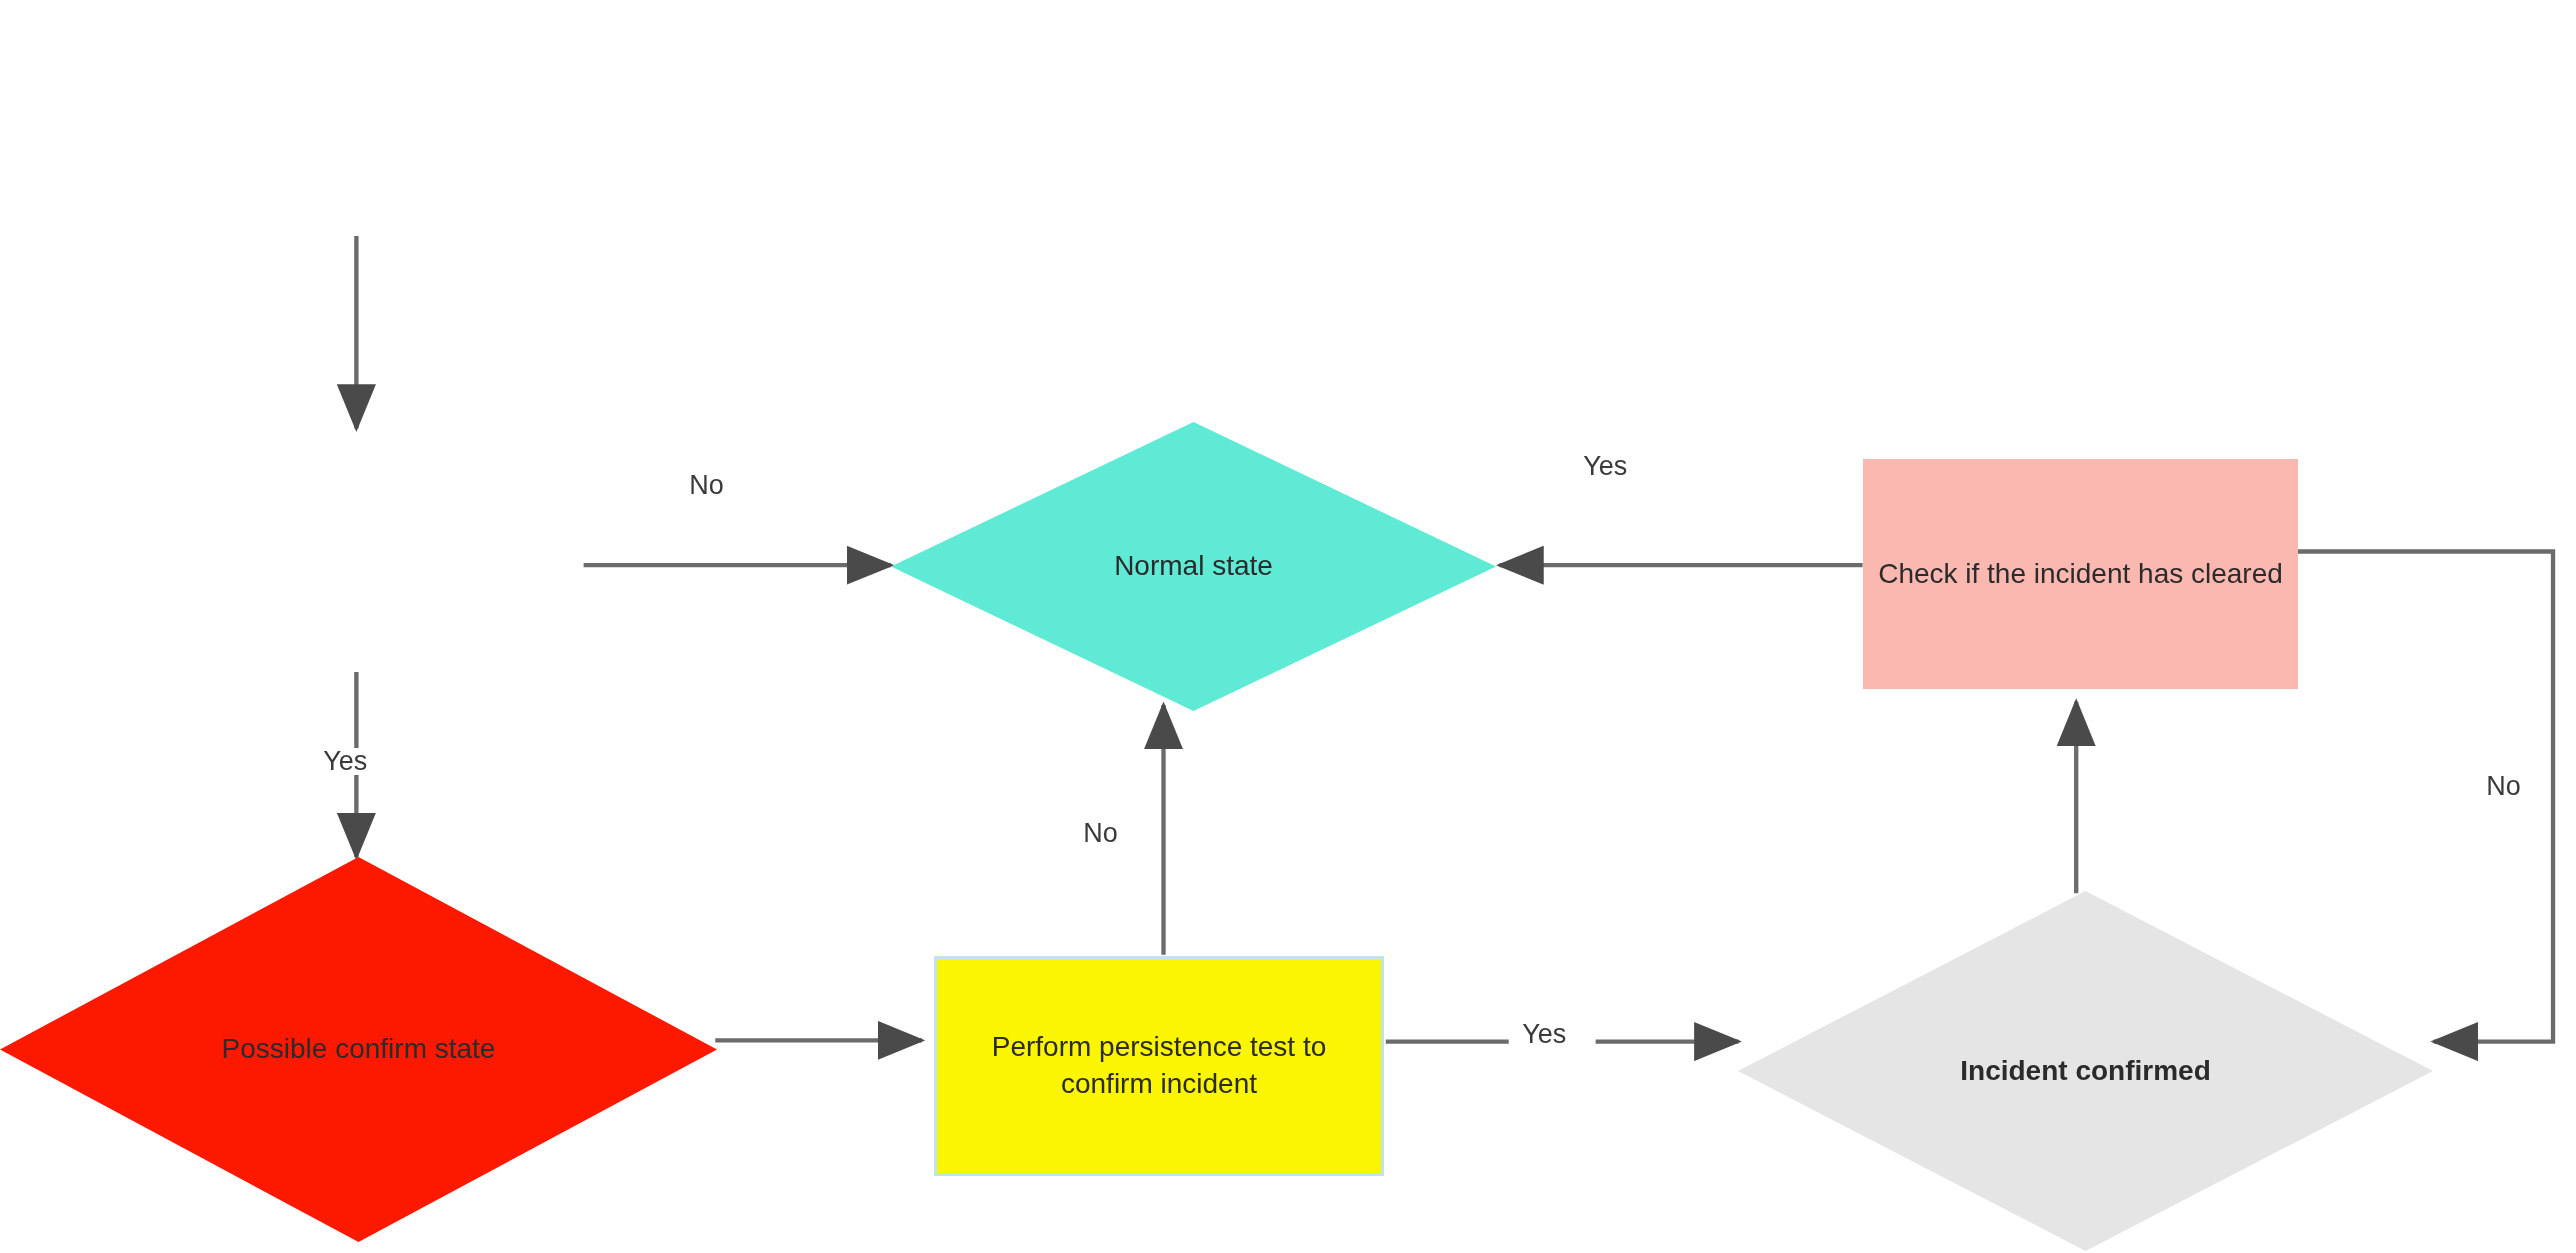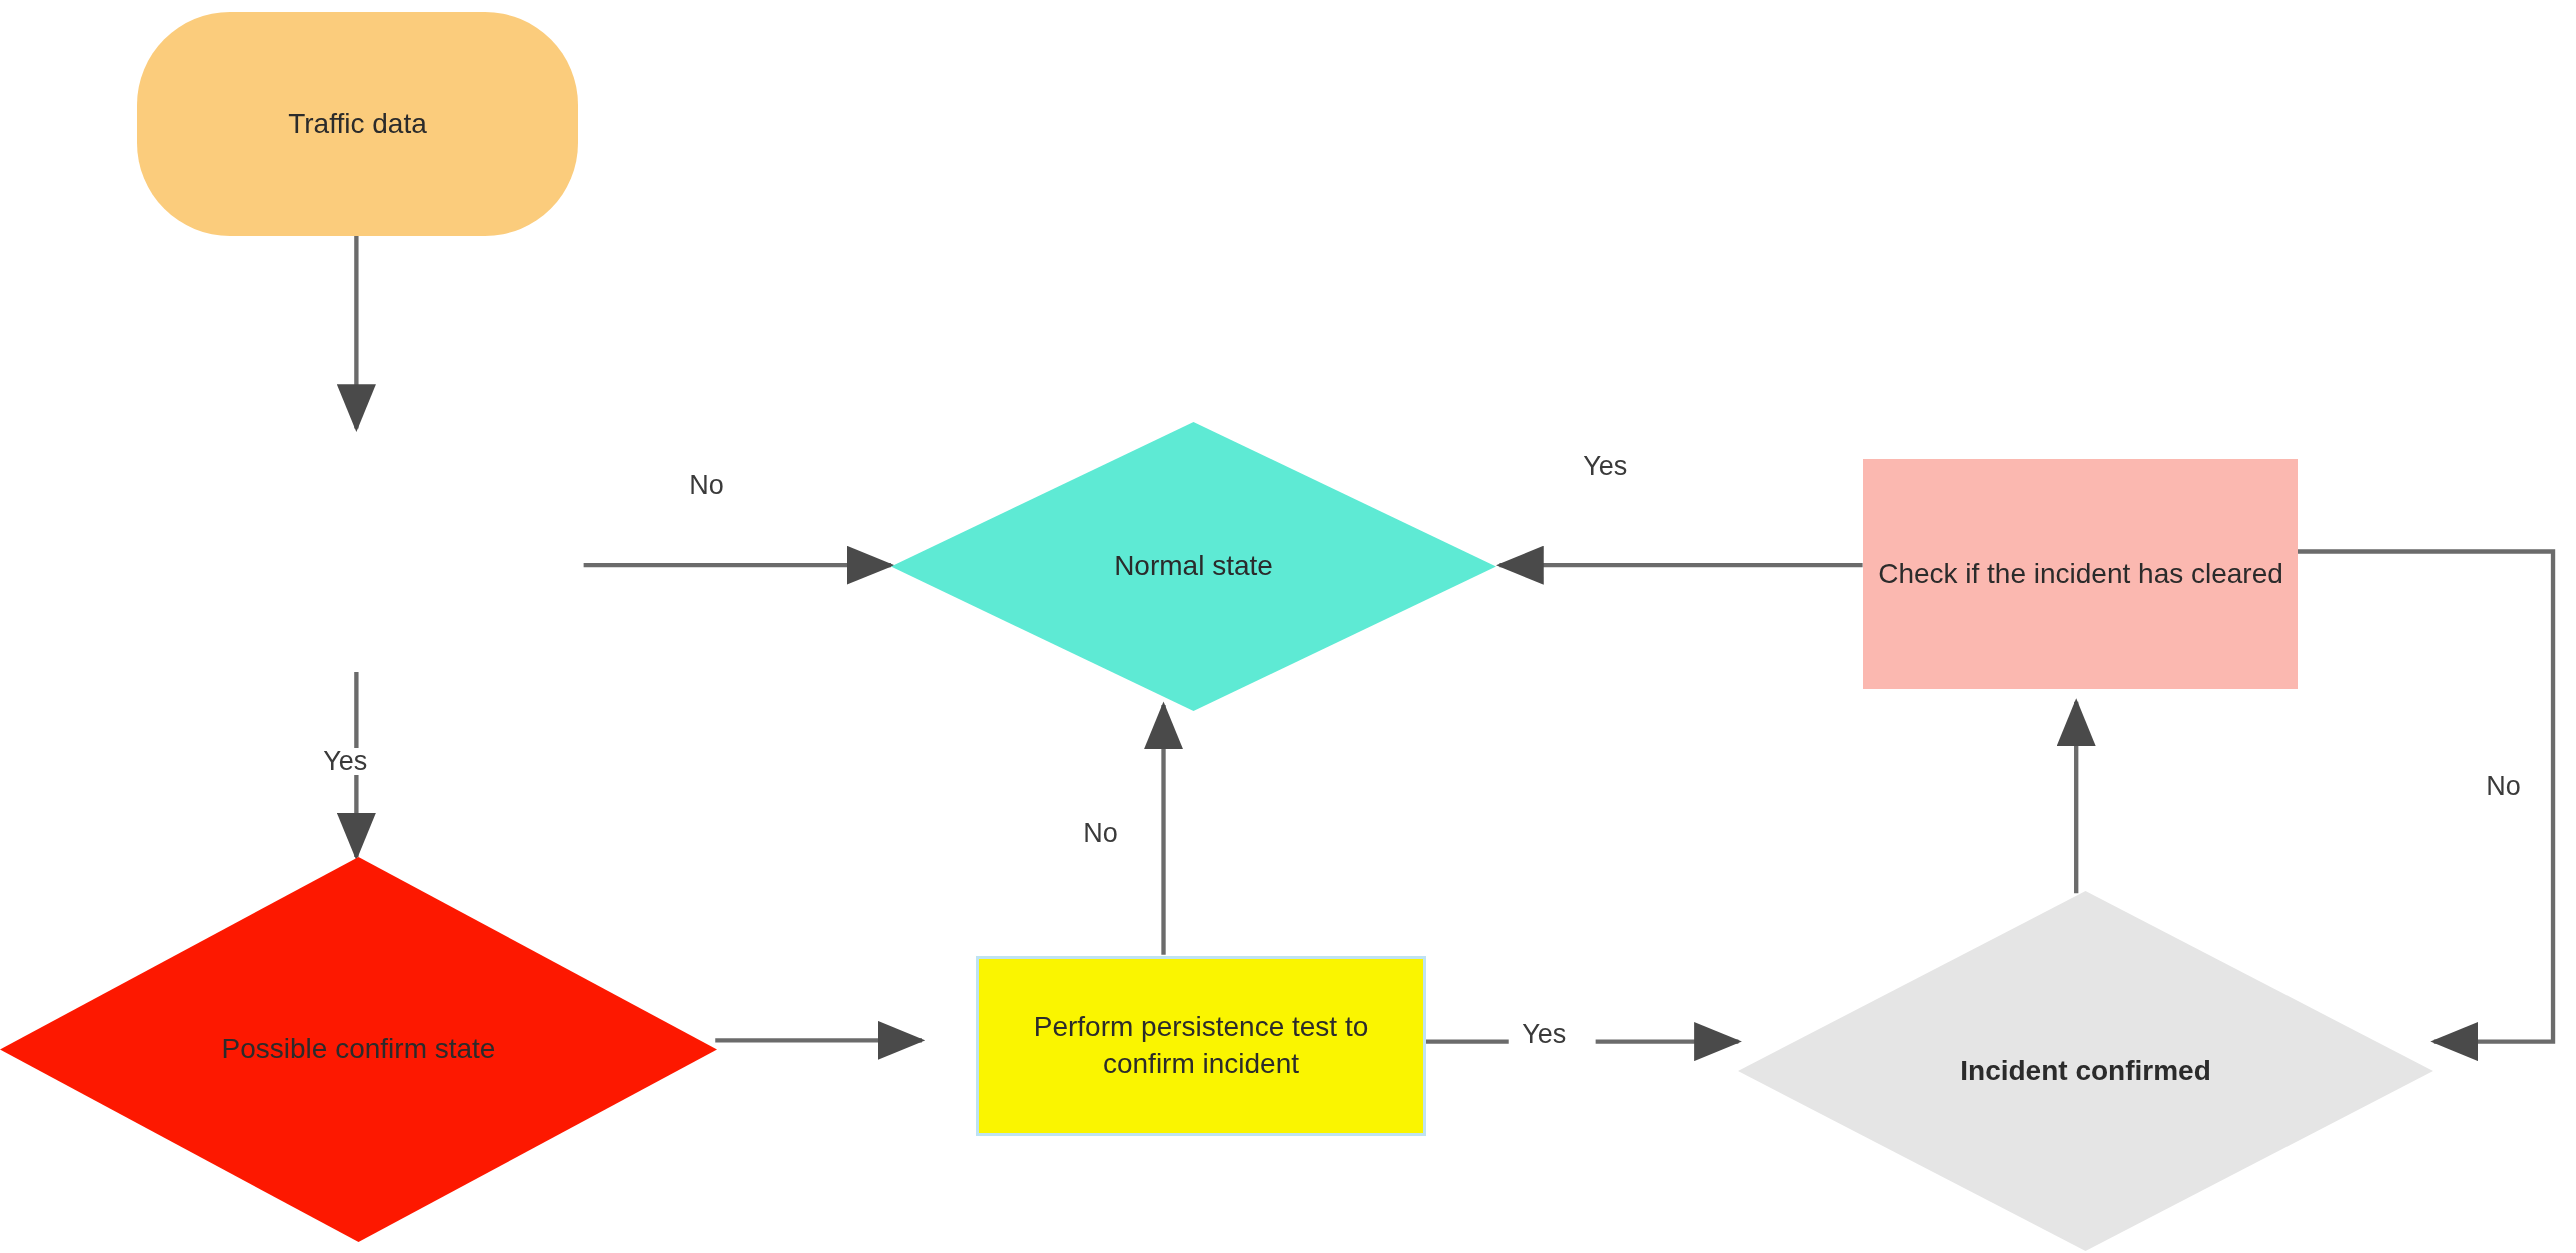--- a/index.html
+++ b/index.html
@@ -113,38 +113,35 @@
 
     <g>
       <path d="M3000,910 L2415,910" fill="none" stroke="#6b6b6b" stroke-width="7" marker-end="url(#arrow)"></path>
     </g>
 
     <g>
       <path d="M3697,888 L4112,888 L4112,1677 L3920,1677" fill="none" stroke="#6b6b6b" stroke-width="7" marker-end="url(#arrow)"></path>
     </g>
   </svg>
 
-  <div class="node n-terminator" style="left:137px; top:12.4px; width:441px; height:224px;">
-    <span class="label">Traffic data</span>
-  </div>
 
 
   <div class="node n-diamond d-green" style="left:891px; top:422px; width:605px; height:289px;">
     <span class="label">Normal state</span>
   </div>
 
   <div class="node n-rect-pink" style="left:1863px; top:459px; width:435px; height:230px;align-items:center;">
     <span class="label">Check if the incident has cleared</span>
   </div>
 
   <div class="node n-diamond d-red" style="left:0px; top:857px; width:717px; height:385px;">
     <span class="label">Possible confirm state</span>
   </div>
 
-  <div class="node n-rect-yellow" style="left:934px; top:956px; width:450px; height:180px;margin-left:42px;">
+  <div class="node n-rect-yellow" style="left:934px; top:956px; width:450px; height:220px;">
     <span class="label">Perform persistence test to confirm incident</span>
   </div>
 
   <div class="node n-diamond d-orange" style="left:1738px; top:891px; width:695px; height:360px;">
     <span class="label">Incident confirmed</span>
   </div>
 
   <div class="edge-label" style="left:683px; top:472px;">No</div>
 
   <div class="edge-label" style="left:1577px; top:453px;">Yes</div>

